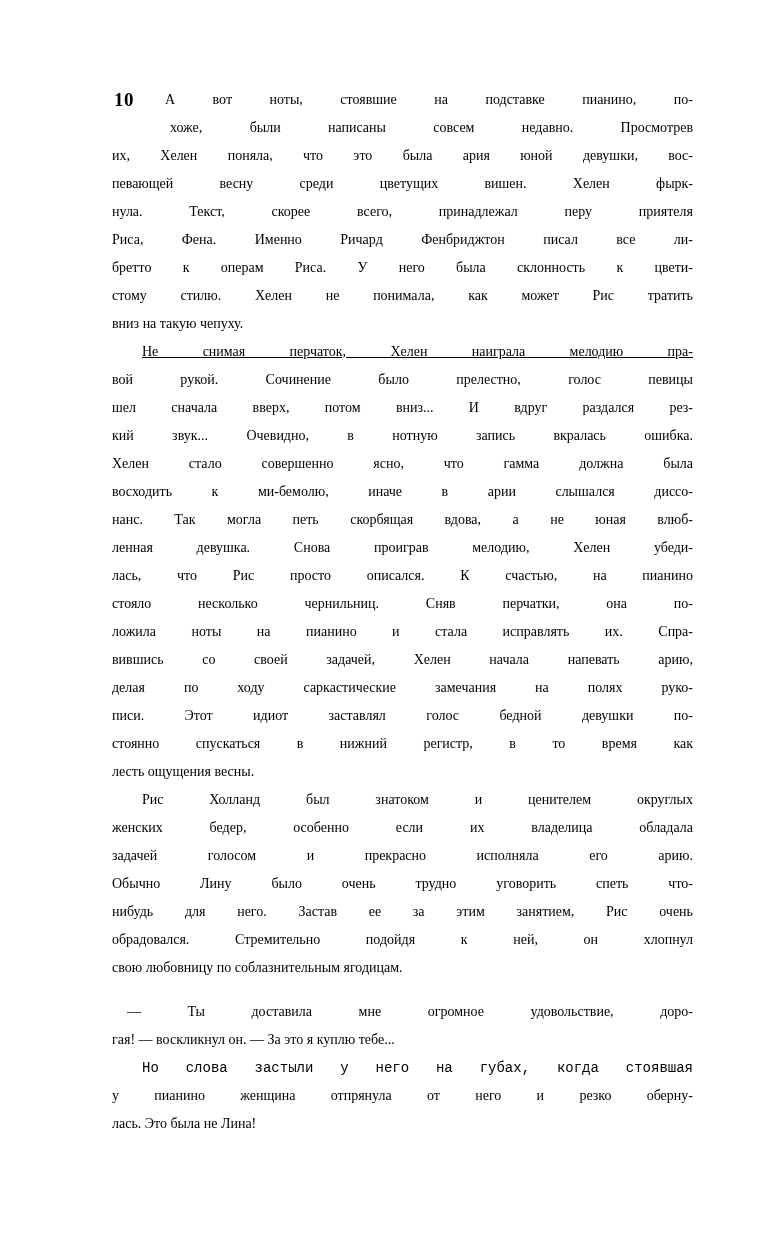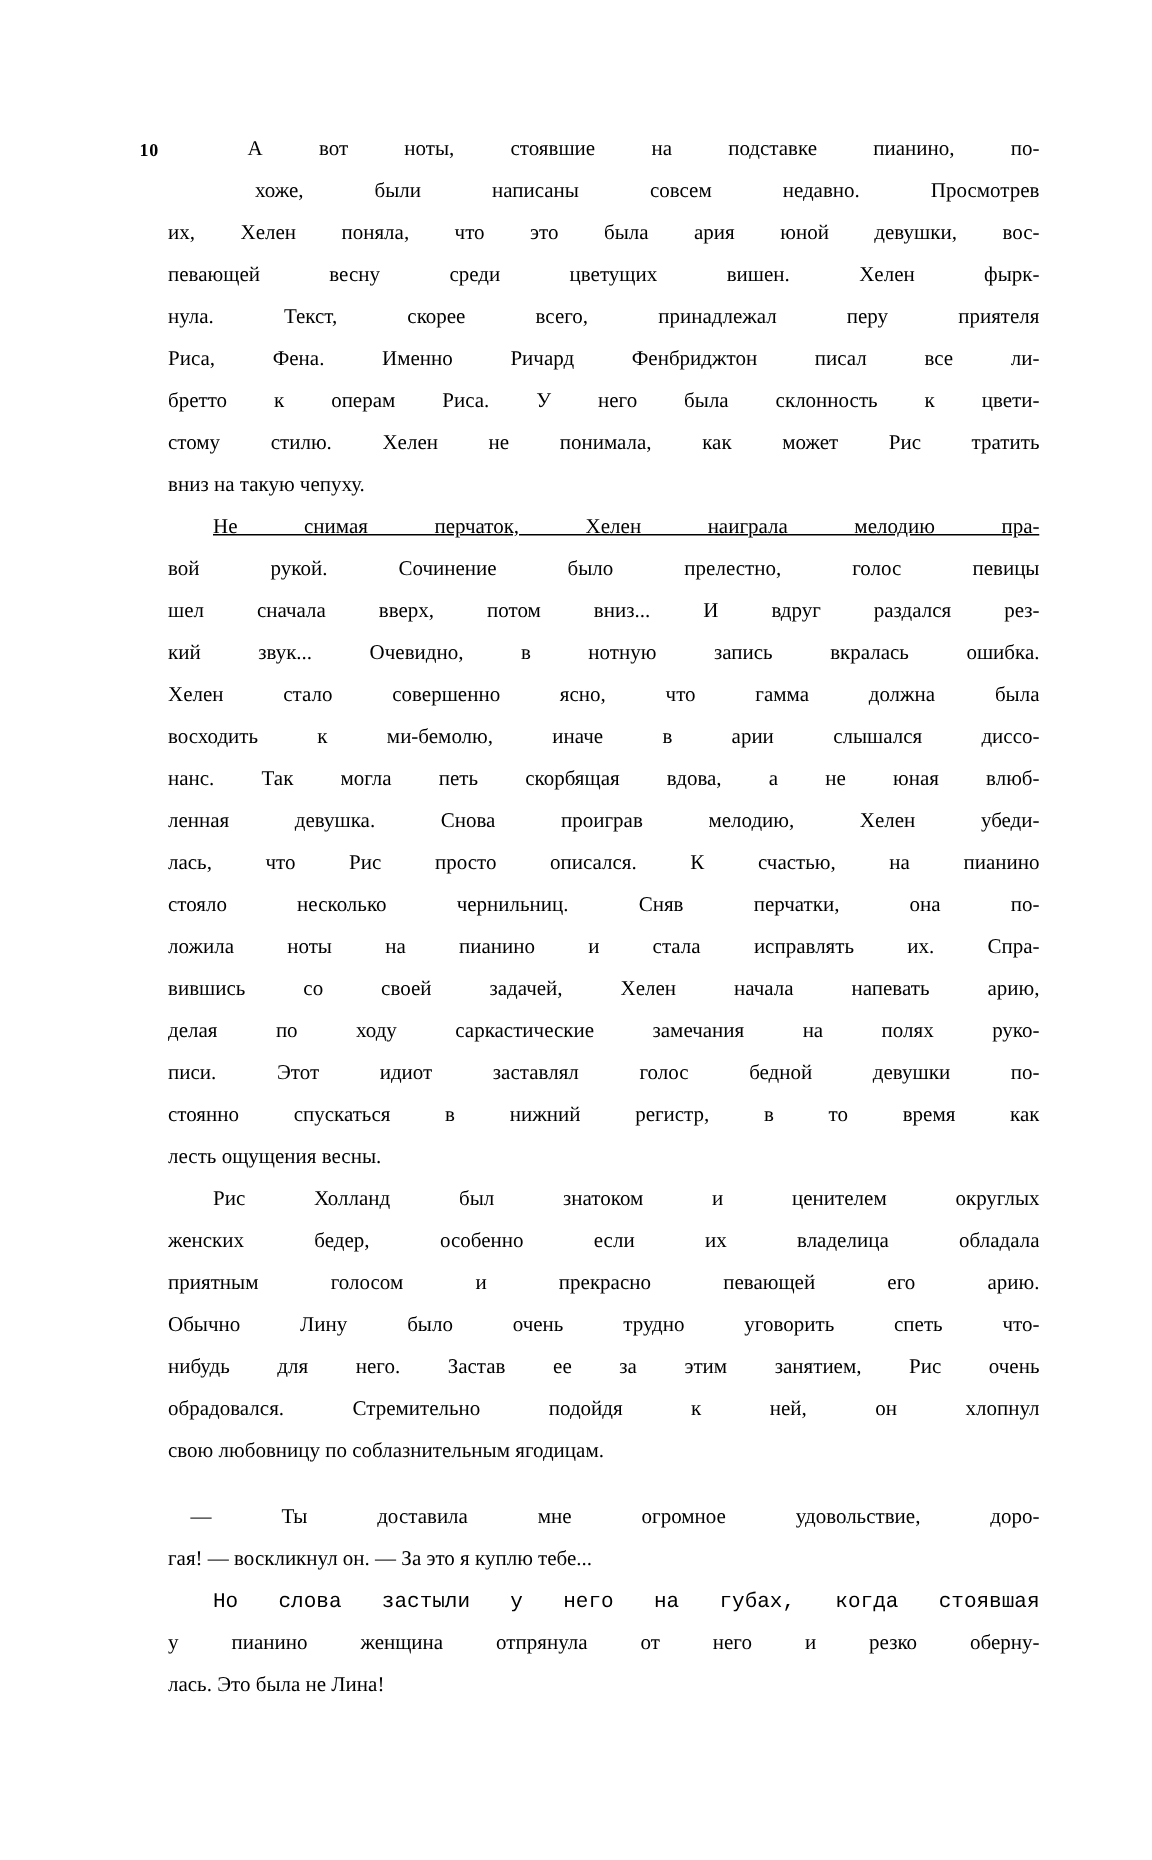--- a/index.html
+++ b/index.html
@@ -15,23 +15,23 @@
     font-family: "Liberation Serif", "DejaVu Serif", serif;
     color: #000000;
   }
   .book-page {
     position: absolute;
     inset: 0;
     background: #ffffff;
   }
   .page-number {
     position: absolute;
-    left: 93px;
+    left: 114px;
     top: 86px;
-    font-size: 12px;
+    font-size: 19px;
     font-weight: bold;
     line-height: 28px;
     letter-spacing: 0.5px;
   }
   .text-block {
     position: absolute;
     left: 112px;
     top: 86px;
     width: 581px;
     font-size: 14px;
@@ -75,21 +75,21 @@
       <div class="line">лась, что Рис просто описался. К счастью, на пианино</div>
       <div class="line">стояло несколько чернильниц. Сняв перчатки, она по-</div>
       <div class="line">ложила ноты на пианино и стала исправлять их. Спра-</div>
       <div class="line">вившись со своей задачей, Хелен начала напевать арию,</div>
       <div class="line">делая по ходу саркастические замечания на полях руко-</div>
       <div class="line">писи. Этот идиот заставлял голос бедной девушки по-</div>
       <div class="line">стоянно спускаться в нижний регистр, в то время как</div>
       <div class="line no-just">лесть ощущения весны.</div>
       <div class="line" style="padding-left: 30px;">Рис Холланд был знатоком и ценителем округлых</div>
       <div class="line">женских бедер, особенно если их владелица обладала</div>
-      <div class="line">приятным голосом и прекрасно певающей его арию.</div>
+      <div class="line">задачей голосом и прекрасно исполняла его арию.</div>
       <div class="line">Обычно Лину было очень трудно уговорить спеть что-</div>
       <div class="line">нибудь для него. Застав ее за этим занятием, Рис очень</div>
       <div class="line">обрадовался. Стремительно подойдя к ней, он хлопнул</div>
       <div class="line no-just">свою любовницу по соблазнительным ягодицам.</div>
       <div class="line" style="padding-left: 15px; margin-top: 16px;">— Ты доставила мне огромное удовольствие, доро-</div>
       <div class="line no-just">гая! — воскликнул он. — За это я куплю тебе...</div>
       <div class="line" style="padding-left: 30px; font-family: Liberation Mono, monospace;">Но слова застыли у него на губах, когда стоявшая</div>
       <div class="line">у пианино женщина отпрянула от него и резко оберну-</div>
       <div class="line no-just">лась. Это была не Лина!</div>
     </div>

